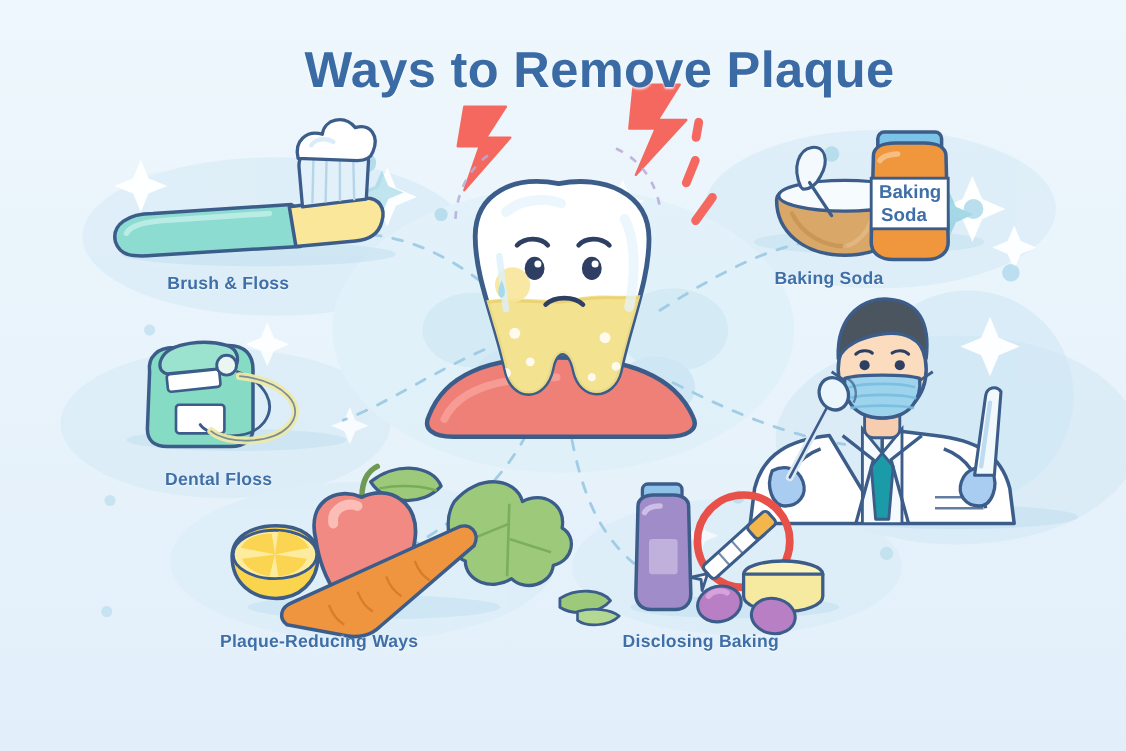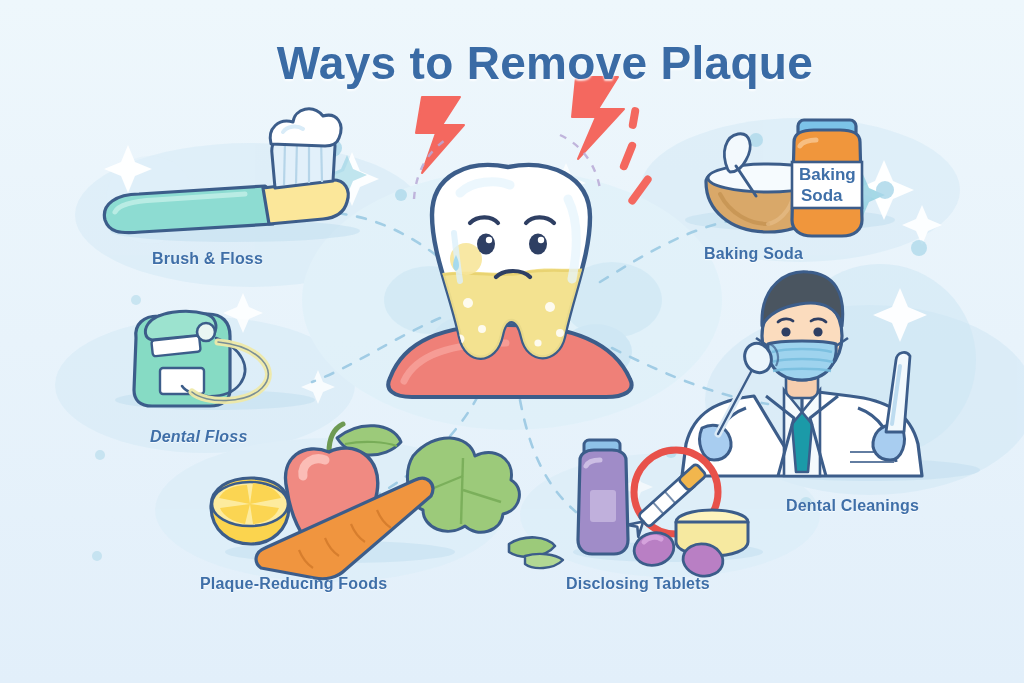--- a/index.html
+++ b/index.html
@@ -22,21 +22,21 @@
     white-space:nowrap;
     text-shadow:0 1px 1px rgba(255,255,255,.85);
   }
   #page-title{
     position:absolute;left:0;top:36px;width:1024px;text-align:center;
     color:#3a6ba5;font-weight:bold;font-size:46px;letter-spacing:.3px;
     text-shadow:0 2px 2px rgba(255,255,255,.8);
     margin-left:33px;
   }
   .lbl-brush{left:152px;top:250px;}
-  .lbl-floss{left:150px;top:428px;font-style:italic;}
+  .lbl-floss{left:150px;top:428px;}
   .lbl-foods{left:200px;top:575px;}
   .lbl-tabs{left:566px;top:575px;}
   .lbl-soda{left:704px;top:245px;}
   .lbl-clean{left:786px;top:497px;}
 </style>
 </head>
 <body>
 
 <div id="stage">
 
@@ -391,18 +391,17 @@
         <ellipse cx="131" cy="124" rx="20" ry="16" fill="#b97fc4" stroke="#3c5d8a" stroke-width="2.8" transform="rotate(10 131 124)"></ellipse>
         <path d="M72 106 C 76 101, 84 100, 89 103" fill="none" stroke="#d9a8e0" stroke-width="5" stroke-linecap="round" opacity=".85"></path>
       </g>
     </g>
   </svg>
 
   <div id="page-title">Ways to Remove Plaque</div>
 
   <div class="label lbl-brush">Brush &amp; Floss</div>
   <div class="label lbl-floss">Dental Floss</div>
-  <div class="label lbl-foods">Plaque-Reducing Foods</div>
-  <div class="label lbl-tabs">Disclosing Tablets</div>
+  <div class="label lbl-foods">Plaque-Reducing Ways</div>
+  <div class="label lbl-tabs">Disclosing Baking</div>
   <div class="label lbl-soda">Baking Soda</div>
-  <div class="label lbl-clean">Dental Cleanings</div>
 
 </div>
 
 </body></html>

